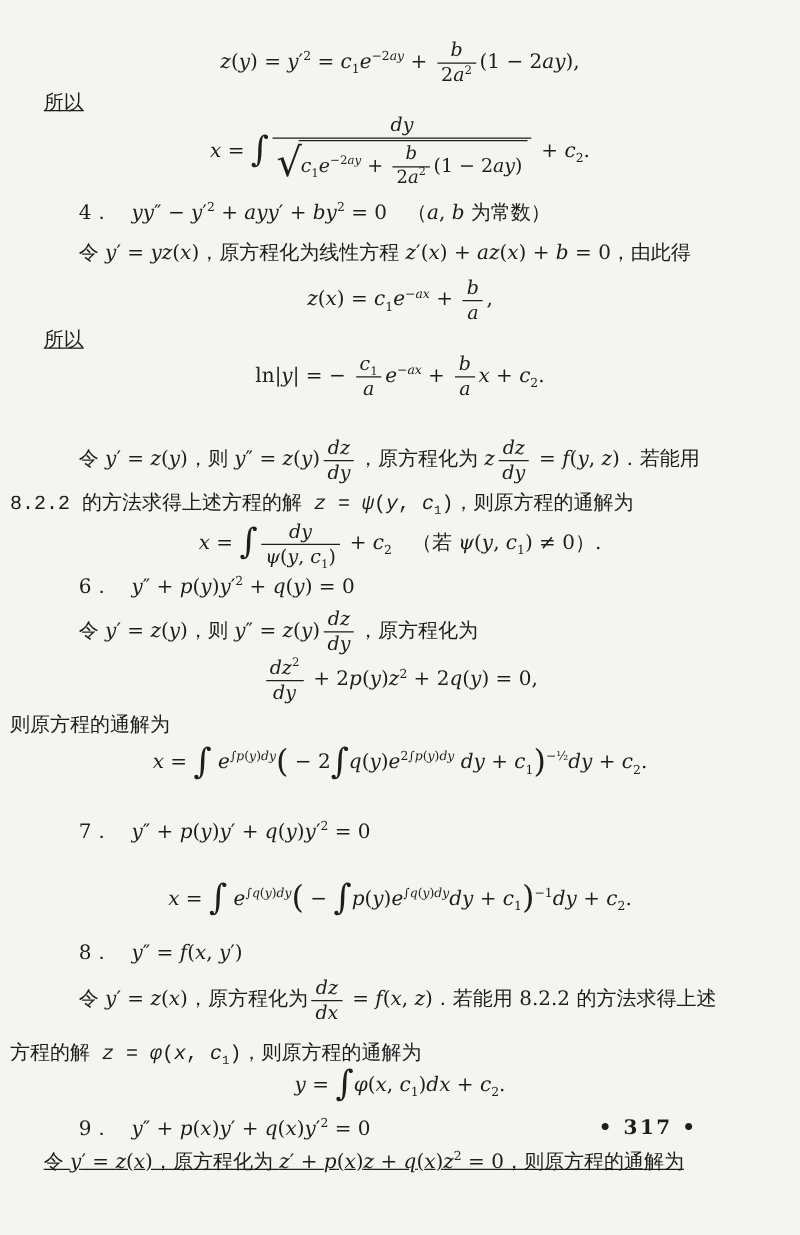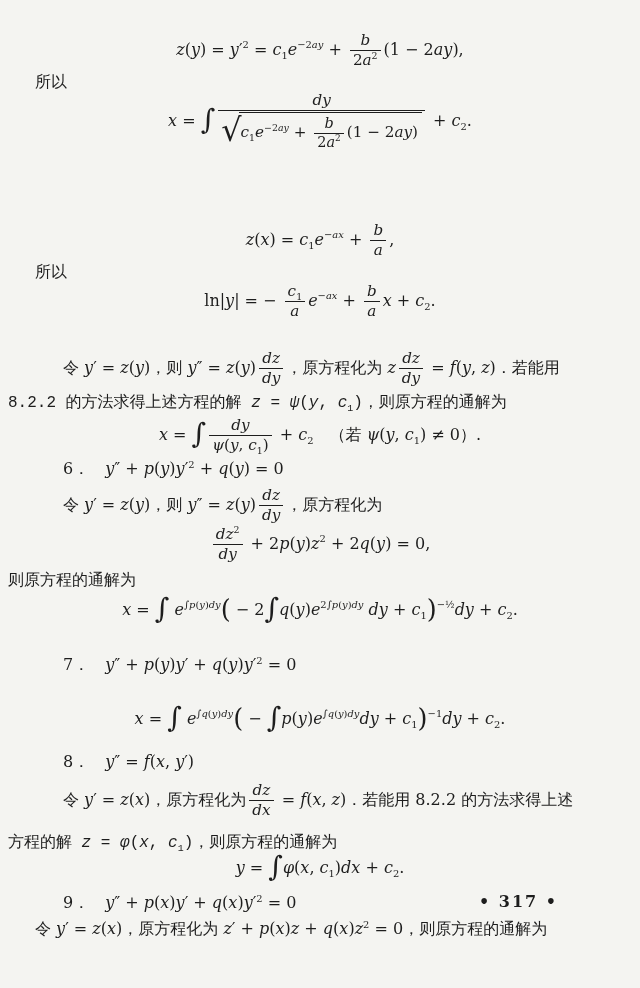--- a/index.html
+++ b/index.html
@@ -5,21 +5,21 @@
   html,body { margin:0; padding:0; background:#e8e8e6; }
   .page {
     position:relative; width:640px; height:988px; margin:0 auto;
     background:#f4f4f1; overflow:hidden;
     font-family:"DejaVu Serif","Liberation Serif",serif;
     color:#1d1d1d; font-size:16px; line-height:1.25;
   }
   .blk { position:absolute; white-space:nowrap; }
   .center { left:0; right:0; text-align:center; }
   .l8  { left:8px;font-family:Liberation Mono, monospace; }
-  .l35 { left:35px; }
+  .l35 { left:35px;text-decoration:underline; }
   .l63 { left:63px; }
   .pgnum { right:82px; font-weight:bold; letter-spacing:2px; }
   
   .math i { font-style:italic; }
   sup { font-size:0.62em; vertical-align:super; line-height:0; }
   sub { font-size:0.62em; vertical-align:sub; line-height:0; }
   .frac { display:inline-block; vertical-align:middle; text-align:center;
           line-height:1.1; margin:0 3px; font-size:0.95em; }
   .frac > .n { display:block; padding:0 3px 1px; border-bottom:1px solid #1d1d1d; }
   .frac > .d { display:block; padding:1px 3px 0; }
@@ -29,20 +29,22 @@
   .sq   { display:inline-block; border-top:1.5px solid #1d1d1d;
           padding:3px 4px 0 2px; vertical-align:middle; }
 </style>
 </head>
 <body>
 
 <div class="page">
   <div class="blk center math" style="top:32px"><i>z</i>(<i>y</i>) = <i>y</i>′<sup>2</sup> = <i>c</i><sub>1</sub><i>e</i><sup>−2<i>ay</i></sup> + <span class="frac"><span class="n"><i>b</i></span><span class="d">2<i>a</i><sup>2</sup></span></span>(1 − 2<i>ay</i>),</div>
   <div class="blk l35" style="top:72px">所以</div>
   <div class="blk center math" style="top:92px"><i>x</i> = <span class="int">∫</span><span class="frac"><span class="n"><i>dy</i></span><span class="d"><span class="rad">√</span><span class="sq"><i>c</i><sub>1</sub><i>e</i><sup>−2<i>ay</i></sup> + <span class="frac"><span class="n"><i>b</i></span><span class="d">2<i>a</i><sup>2</sup></span></span>(1 − 2<i>ay</i>)</span></span></span> + <i>c</i><sub>2</sub>.</div>
+  <div class="blk l63 math" style="top:160px">4．　<i>yy</i>″ − <i>y</i>′<sup>2</sup> + <i>ayy</i>′ + <i>by</i><sup>2</sup> = 0　（<i>a</i>, <i>b</i> 为常数）</div>
+  <div class="blk l63 math" style="top:192px">令 <i>y</i>′ = <i>yz</i>(<i>x</i>)，原方程化为线性方程 <i>z</i>′(<i>x</i>) + <i>az</i>(<i>x</i>) + <i>b</i> = 0，由此得</div>
   <div class="blk center math" style="top:222px"><i>z</i>(<i>x</i>) = <i>c</i><sub>1</sub><i>e</i><sup>−<i>ax</i></sup> + <span class="frac"><span class="n"><i>b</i></span><span class="d"><i>a</i></span></span>,</div>
   <div class="blk l35" style="top:262px">所以</div>
   <div class="blk center math" style="top:283px">ln|<i>y</i>| = − <span class="frac"><span class="n"><i>c</i><sub>1</sub></span><span class="d"><i>a</i></span></span><i>e</i><sup>−<i>ax</i></sup> + <span class="frac"><span class="n"><i>b</i></span><span class="d"><i>a</i></span></span><i>x</i> + <i>c</i><sub>2</sub>.</div>
   <div class="blk l63 math" style="top:350px">令 <i>y</i>′ = <i>z</i>(<i>y</i>)，则 <i>y</i>″ = <i>z</i>(<i>y</i>)<span class="frac"><span class="n"><i>dz</i></span><span class="d"><i>dy</i></span></span>，原方程化为 <i>z</i><span class="frac"><span class="n"><i>dz</i></span><span class="d"><i>dy</i></span></span> = <i>f</i>(<i>y</i>, <i>z</i>)．若能用</div>
   <div class="blk l8 math" style="top:393px">8.2.2 的方法求得上述方程的解 <i>z</i> = <i>ψ</i>(<i>y</i>, <i>c</i><sub>1</sub>)，则原方程的通解为</div>
   <div class="blk center math" style="top:417px"><i>x</i> = <span class="int">∫</span><span class="frac"><span class="n"><i>dy</i></span><span class="d"><i>ψ</i>(<i>y</i>, <i>c</i><sub>1</sub>)</span></span> + <i>c</i><sub>2</sub>　（若 <i>ψ</i>(<i>y</i>, <i>c</i><sub>1</sub>) ≠ 0）.</div>
   <div class="blk l63 math" style="top:459px">6．　<i>y</i>″ + <i>p</i>(<i>y</i>)<i>y</i>′<sup>2</sup> + <i>q</i>(<i>y</i>) = 0</div>
   <div class="blk l63 math" style="top:487px">令 <i>y</i>′ = <i>z</i>(<i>y</i>)，则 <i>y</i>″ = <i>z</i>(<i>y</i>)<span class="frac"><span class="n"><i>dz</i></span><span class="d"><i>dy</i></span></span>，原方程化为</div>
   <div class="blk center math" style="top:526px"><span class="frac"><span class="n"><i>dz</i><sup>2</sup></span><span class="d"><i>dy</i></span></span> + 2<i>p</i>(<i>y</i>)<i>z</i><sup>2</sup> + 2<i>q</i>(<i>y</i>) = 0,</div>
   <div class="blk l8" style="top:571px">则原方程的通解为</div>

